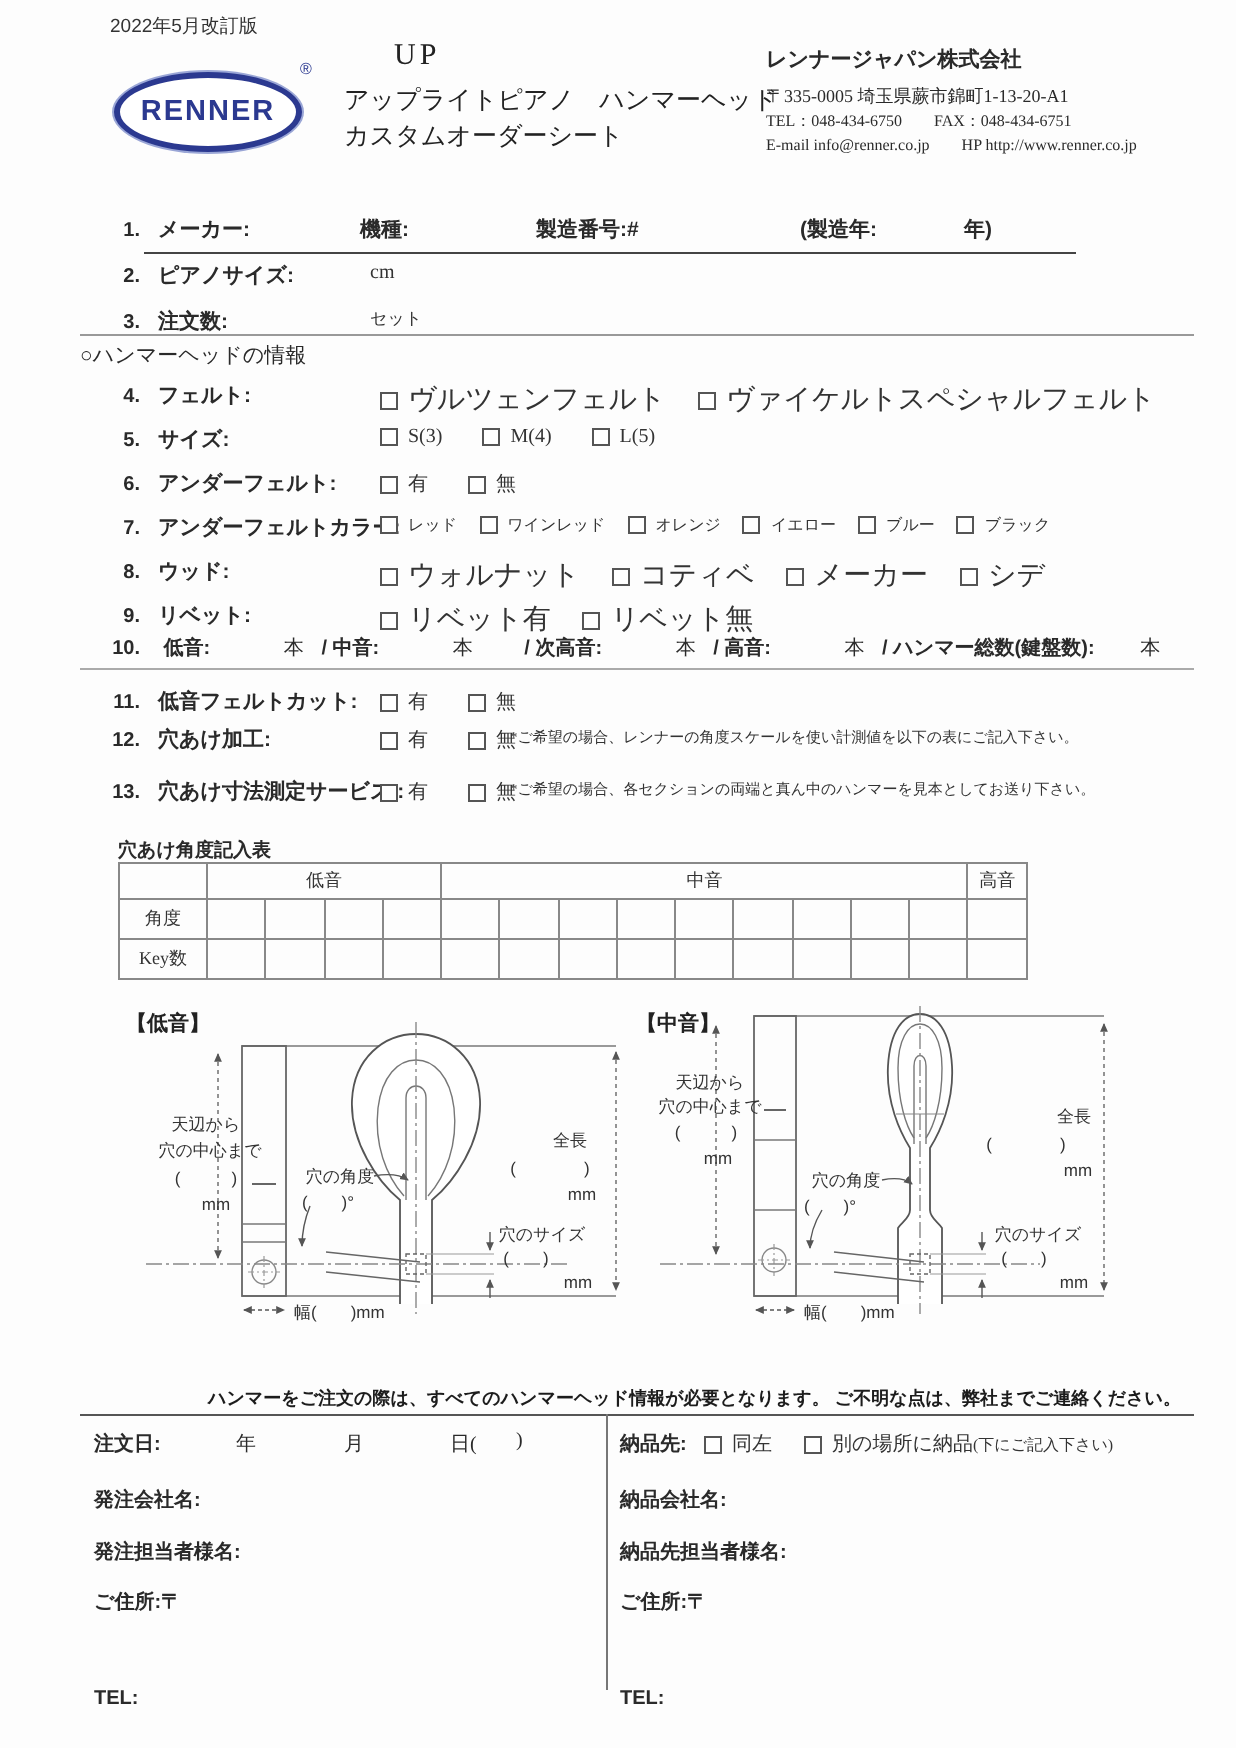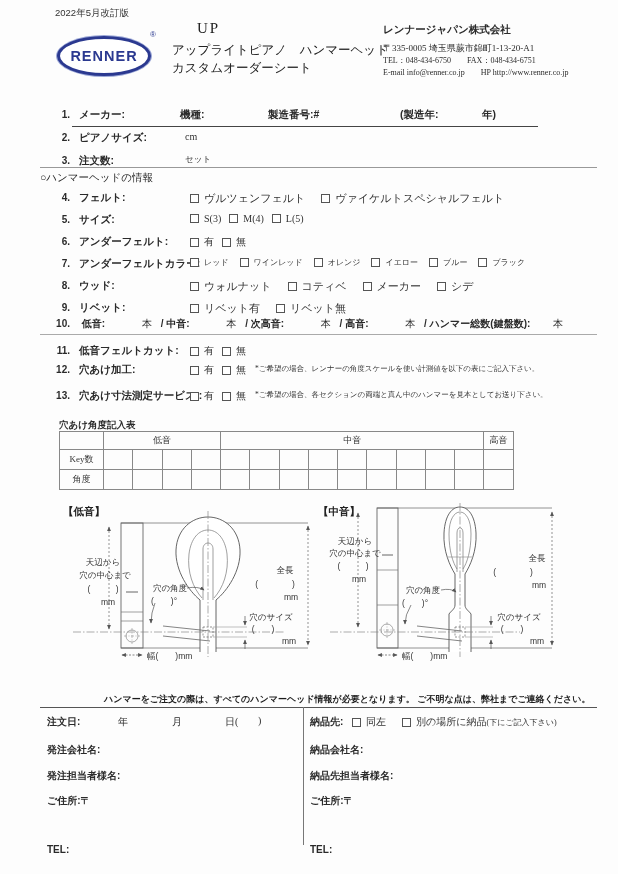--- a/index.html
+++ b/index.html
@@ -21,23 +21,23 @@
   .co-tel{left:383px;top:55px;font-size:8px;font-family:"Liberation Serif",serif;}
   .co-mail{left:383px;top:67px;font-size:8px;font-family:"Liberation Serif",serif;}
 
   
   .frow{position:absolute;left:40px;white-space:nowrap;font-size:10.5px;height:14px;}
   .num{display:inline-block;width:30px;text-align:right;margin-right:9px;font-weight:bold;font-size:10px;}
   .lbl{font-weight:bold;}
   .fld{position:absolute;top:0;font-weight:bold;}
   .opts{position:absolute;left:150px;top:0;display:flex;align-items:center;}
   .opt{display:inline-flex;align-items:center;margin-right:16px;
-       font-family:"Liberation Serif",serif;font-size:11px;color:#333;}
+       font-family:"Liberation Serif",serif;font-size:14px;color:#333;}
   .opt-sm{margin-right:11px;font-size:8px;}
-  .opt-w{margin-right:8px;font-size:10px;}
+  .opt-w{margin-right:20px;font-size:10px;}
   .cb{display:inline-block;width:7px;height:7px;border:1px solid #555;background:#fff;margin-right:5px;flex:none;}
   .unit{font-family:"Liberation Serif",serif;font-size:10px;color:#333;}
   .hline{position:absolute;height:0;border-top:1px solid #999;}
   .notes{position:absolute;left:215px;top:-1px;font-size:7.5px;line-height:13px;color:#333;
          font-family:"Liberation Serif",serif;white-space:nowrap;}
   .cnt-l{font-weight:bold;}
   .cnt-u{font-family:"Liberation Serif",serif;}
 
   
   .tbl-title{left:59px;top:419px;font-size:9.5px;font-weight:bold;}
@@ -203,21 +203,21 @@
         </span>
     </span>
   </div>
 
   <div class="frow" style="top:317px;font-size:10px;">
     <span class="num">10.</span>
     <span class="cnt-l">低音:</span>
     <span class="cnt-u" style="margin-left:34px;">本</span>
     <span class="cnt-l" style="margin-left:6px;">/ 中音:</span>
     <span class="cnt-u" style="margin-left:34px;">本</span>
-    <span class="cnt-l" style="margin-left:6px;">/ 次高音:</span>
+    <span class="cnt-l" style="margin-left:23px;">/ 次高音:</span>
     <span class="cnt-u" style="margin-left:34px;">本</span>
     <span class="cnt-l" style="margin-left:6px;">/ 高音:</span>
     <span class="cnt-u" style="margin-left:34px;">本</span>
     <span class="cnt-l" style="margin-left:6px;">/ ハンマー総数(鍵盤数):</span>
     <span class="cnt-u" style="margin-left:20px;">本</span>
   </div>
   <div class="hline" style="left:40px;top:334px;width:557px;border-top-color:#aaa;"></div>
 
   <div class="frow" style="top:344px;">
     <span class="num">11.</span><span class="lbl">低音フェルトカット:</span>
@@ -286,38 +286,38 @@
         <col>
     </colgroup>
     <tbody>
         <tr>
       <td></td>
       <td colspan="4">低音</td>
       <td colspan="9">中音</td>
       <td colspan="1">高音</td>
     </tr>
     <tr style="height:20px;">
-      <td class="rl">Key数</td>
+      <td class="rl">角度</td>
       <td></td>
           <td></td>
           <td></td>
           <td></td>
           <td></td>
           <td></td>
           <td></td>
           <td></td>
           <td></td>
           <td></td>
           <td></td>
           <td></td>
           <td></td>
           <td></td>
     </tr>
     <tr style="height:20px;">
-      <td class="rl">角度</td>
+      <td class="rl">Key数</td>
       <td></td>
           <td></td>
           <td></td>
           <td></td>
           <td></td>
           <td></td>
           <td></td>
           <td></td>
           <td></td>
           <td></td>

